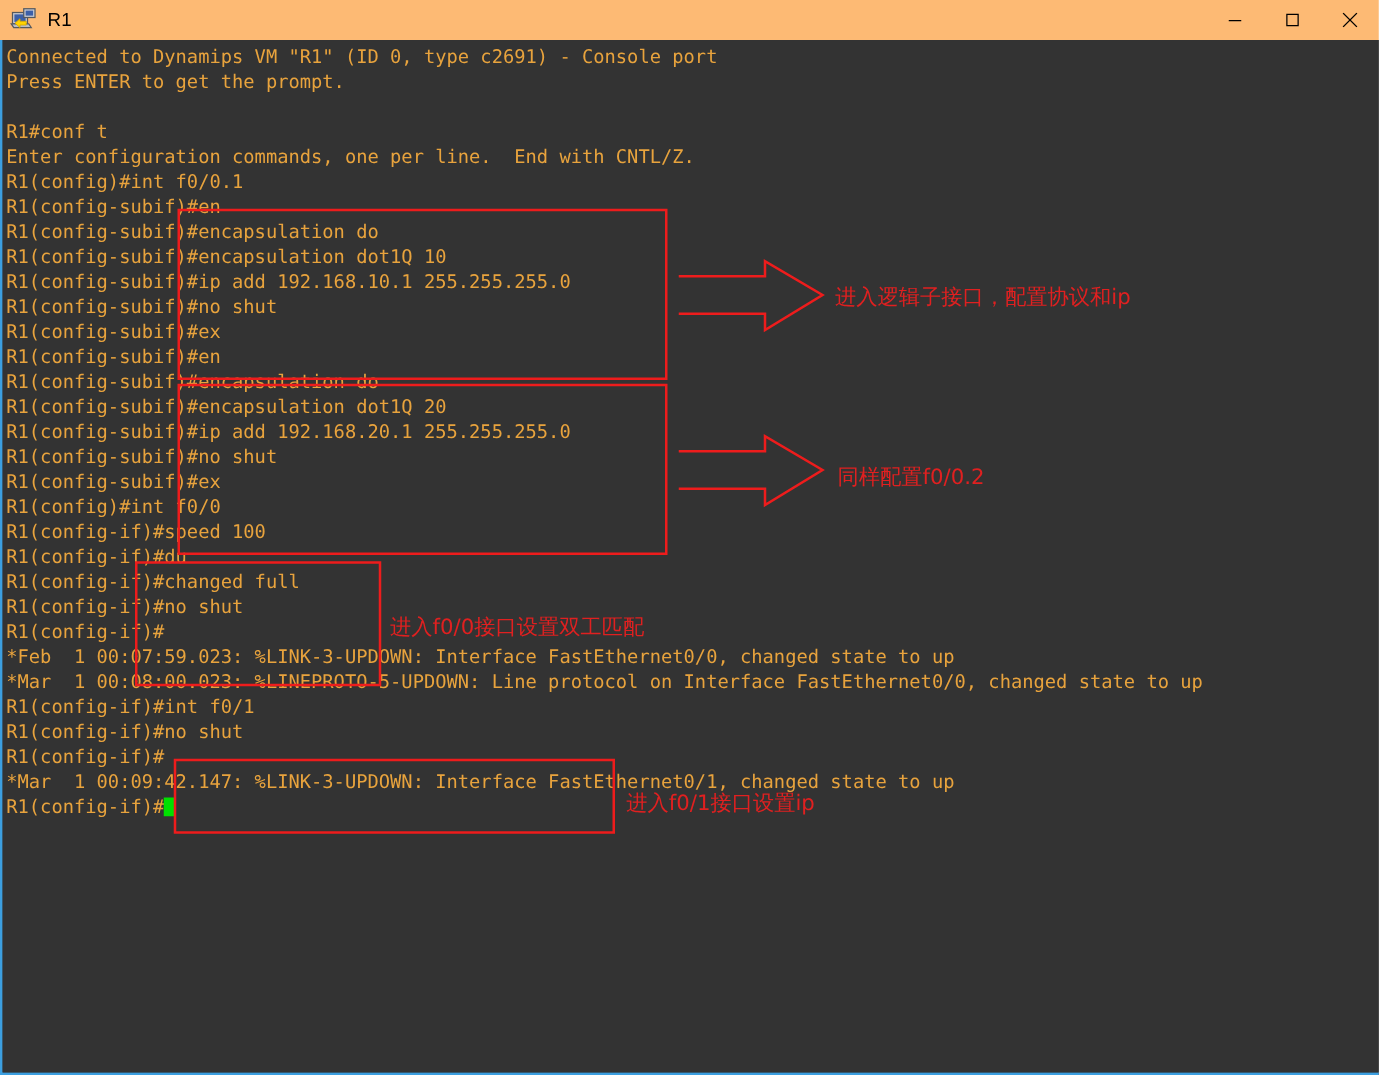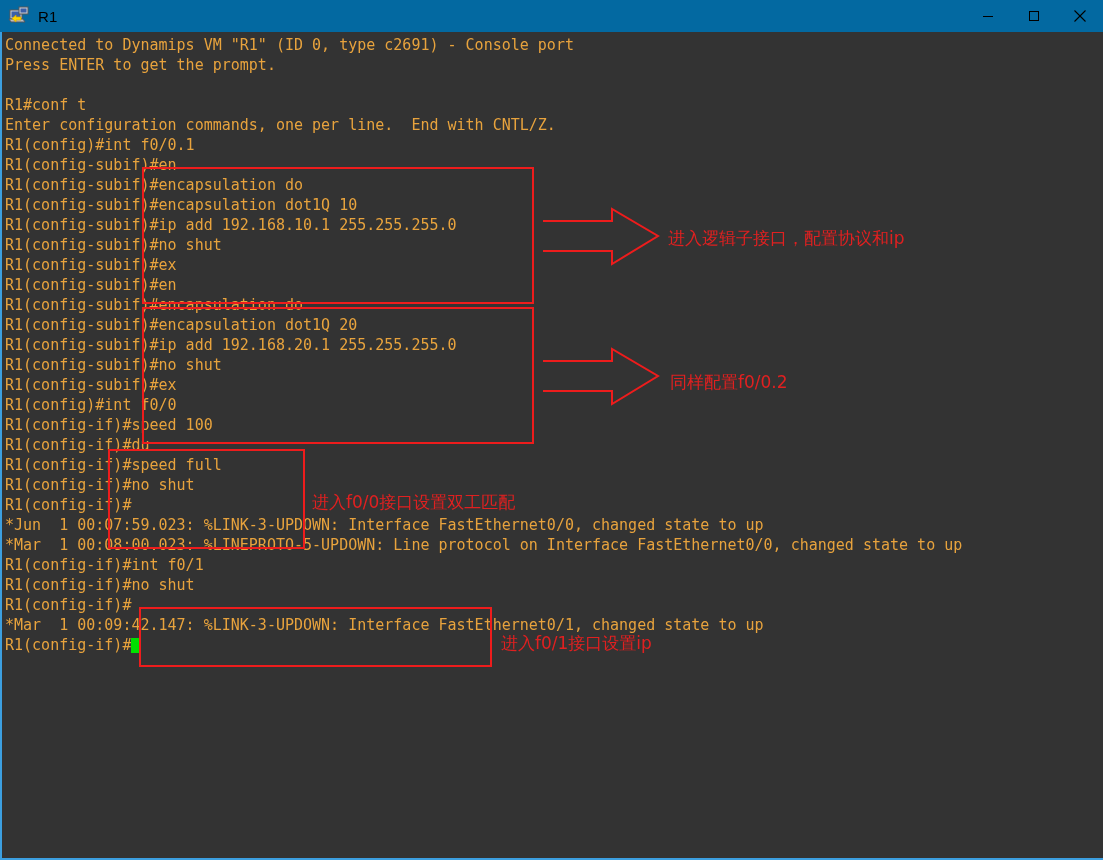--- a/index.html
+++ b/index.html
@@ -20,21 +20,21 @@
     width: 1103px;
     height: 860px;
     background: #ffffff;
     box-sizing: border-box;
   }
 
   
   .titlebar {
     position: relative;
     height: 32px;
-    background: #0369a1;
+    background: #fdba74;
     display: flex;
     align-items: center;
     box-sizing: border-box;
   }
   .title-icon {
     width: 22px;
     height: 22px;
     margin-left: 8px;
     margin-right: 8px;
     flex: none;
@@ -184,24 +184,24 @@
       <div class="term-line">R1(config-subif)#ex</div>
       <div class="term-line">R1(config-subif)#en</div>
       <div class="term-line">R1(config-subif)#encapsulation do</div>
       <div class="term-line">R1(config-subif)#encapsulation dot1Q 20</div>
       <div class="term-line">R1(config-subif)#ip add 192.168.20.1 255.255.255.0</div>
       <div class="term-line">R1(config-subif)#no shut</div>
       <div class="term-line">R1(config-subif)#ex</div>
       <div class="term-line">R1(config)#int f0/0</div>
       <div class="term-line">R1(config-if)#speed 100</div>
       <div class="term-line">R1(config-if)#du</div>
-      <div class="term-line">R1(config-if)#speed full</div>
+      <div class="term-line">R1(config-if)#changed full</div>
       <div class="term-line">R1(config-if)#no shut</div>
       <div class="term-line">R1(config-if)#</div>
-      <div class="term-line">*Jun  1 00:07:59.023: %LINK-3-UPDOWN: Interface FastEthernet0/0, changed state to up</div>
+      <div class="term-line">*Feb  1 00:07:59.023: %LINK-3-UPDOWN: Interface FastEthernet0/0, changed state to up</div>
       <div class="term-line">*Mar  1 00:08:00.023: %LINEPROTO-5-UPDOWN: Line protocol on Interface FastEthernet0/0, changed state to up</div>
       <div class="term-line">R1(config-if)#int f0/1</div>
       <div class="term-line">R1(config-if)#no shut</div>
       <div class="term-line">R1(config-if)#</div>
       <div class="term-line">*Mar  1 00:09:42.147: %LINK-3-UPDOWN: Interface FastEthernet0/1, changed state to up</div>
       <div class="term-line"><span>R1(config-if)#</span><span class="cursor"></span></div>
     </div>
 
     <div class="anno-layer">
 

